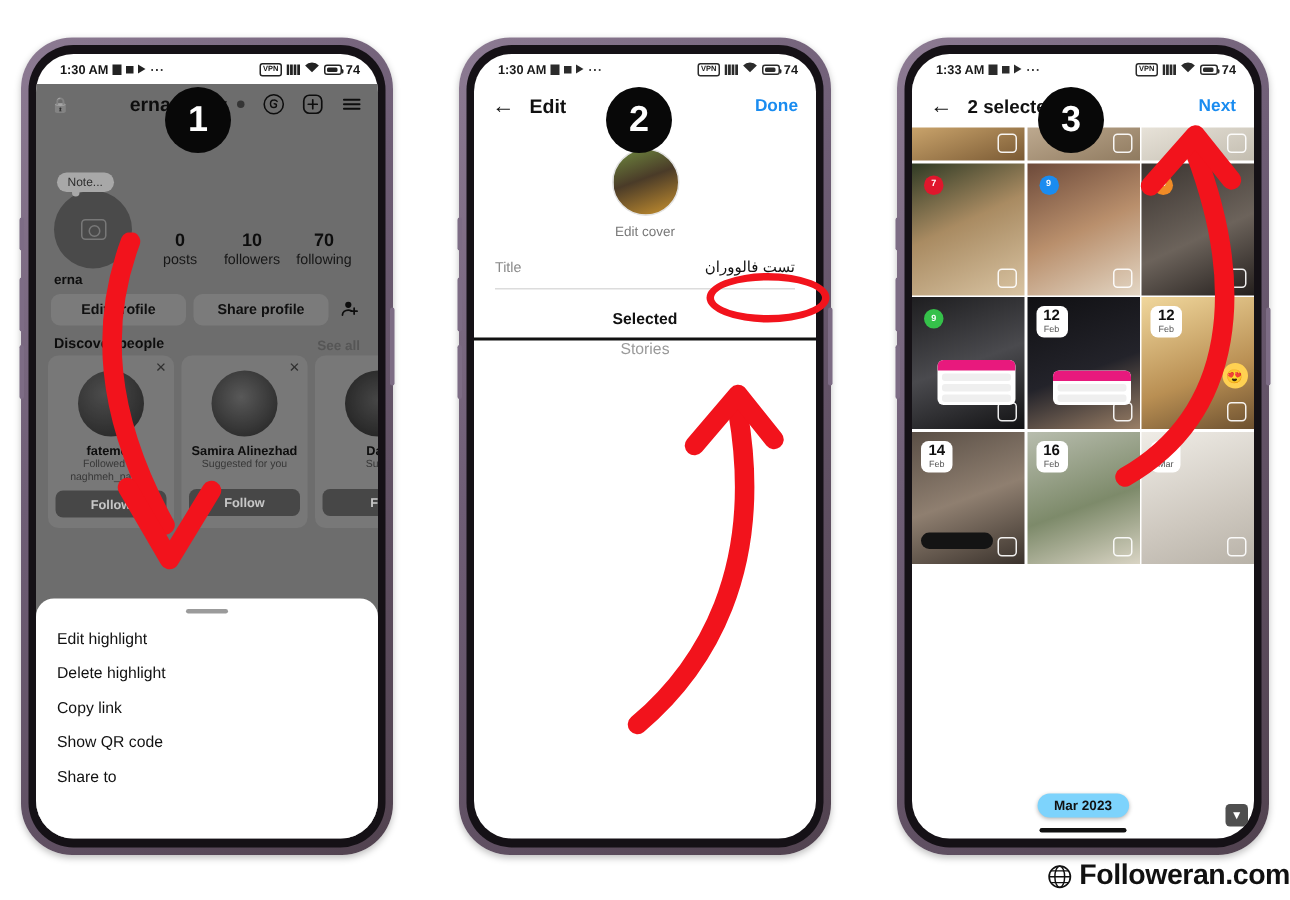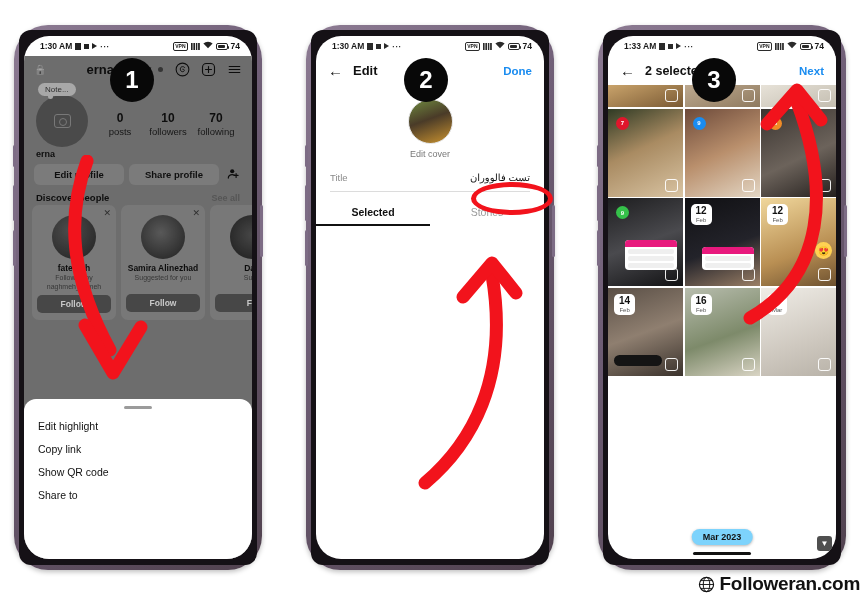--- a/index.html
+++ b/index.html
@@ -16,21 +16,21 @@
   .phone {
     position: absolute;
     width: 248px; height: 545px;
     border-radius: 34px;
     background: linear-gradient(135deg,#8d7b93 0%,#6e5d75 40%,#51424f 100%);
     padding: 5px;
     box-shadow: 0 2px 5px rgba(0,0,0,.25);
   }
   .phone-inner {
     width: 100%; height: 100%;
-    border-radius: 12px;
+    border-radius: 30px;
     background: #151116;
     padding: 6px 5px;
   }
   .screen {
     width: 100%; height: 100%;
     border-radius: 25px;
     background: #fff;
     overflow: hidden;
     position: relative;
   }
@@ -69,21 +69,21 @@
 
   
   .p1-body { position:absolute; inset:20px 0 0 0; background:#8c8c8c; }
   .p1-head { display:flex; align-items:center; padding:6px 10px 4px 10px; gap:5px;}
   .p1-user { font-size:13px; font-weight:700; color:#111;margin-left:35px; }
   .lock-ico { font-size:10px; color:#111; }
   .chev { font-size:8px; color:#111; }
   .reddot { width:5px;height:5px;border-radius:50%;background:#e8143a;}
   .p1-head-sp { flex:1; }
   .hicon { color:#111; display:flex;align-items:center;justify-content:center;}
-  .p1-stats { display:flex; align-items:center; padding:4px 12px 0 12px; }
+  .p1-stats { display:flex; align-items:flex-end; padding:4px 12px 0 12px;margin-top:32px; }
   .avatar-wrap { position:relative; width:60px; }
   .note-bubble {
     position:absolute; left:2px; top:-2px; z-index:3;
     background:#d8d8d8; border-radius:12px; padding:2px 7px;
     font-size:8px; color:#3a3a3a;
   }
   .note-bubble::after{content:"";position:absolute;left:10px;bottom:-3px;width:5px;height:5px;border-radius:50%;background:#d8d8d8;}
   .avatar-circ { width:52px;height:52px;border-radius:50%;background:#5f5f5f;margin-top:10px;
      display:flex;align-items:center;justify-content:center; }
   .cam-ico{width:17px;height:14px;border:1.6px solid #9a9a9a;border-radius:3px;position:relative;}
@@ -125,21 +125,21 @@
   .p2-done { margin-left:auto; font-size:11.5px; font-weight:700; color:#1a8cf0; }
   .p2-cover-wrap { text-align:center; margin-top:14px; }
   .p2-cover { width:45px;height:45px;border-radius:50%;margin:0 auto;
     background:linear-gradient(160deg,#6f8a3f 0%,#4a3b28 45%,#c9922f 100%);
     border:1.5px solid #e3e3e3;}
   .p2-coverlbl { font-size:9px; color:#787878; margin-top:5px; }
   .p2-field { margin:13px 14px 0 14px; display:flex; align-items:center;
     border-bottom:1px solid #dcdcdc; padding-bottom:8px; }
   .p2-flabel{ font-size:9.5px; color:#8a8a8a; }
   .p2-fval { margin-left:auto; font-size:10px; color:#111; direction:rtl; position:relative; z-index:3;}
-  .p2-tabs{display:flex;margin-top:14px;}
+  .p2-tabs{display:flex;margin-top:14px;flex-direction:column;}
   .p2-tab{flex:1;text-align:center;font-size:10.5px;color:#9a9a9a;padding-bottom:6px;}
   .p2-tab.active{color:#111;font-weight:700;border-bottom:2px solid #111;}
   .ann-oval{position:absolute;border:5px solid #f2131c;border-radius:50%;}
 
   
   .p3-nav{display:flex;align-items:center;padding:6px 12px;gap:10px;background:#fff;}
   .p3-back{font-size:15px;color:#111;}
   .p3-title{font-size:12.5px;font-weight:700;color:#111;}
   .p3-next{margin-left:auto;font-size:11.5px;font-weight:700;color:#1a8cf0;}
   .grid{display:grid;grid-template-columns:repeat(3,1fr);gap:1.5px;padding:0 0px;}
@@ -306,20 +306,21 @@
               <div class="p1-nm">Dav</div>
               <div class="p1-sub">Sugg</div>
               <div class="p1-follow">Fo</div>
             </div>
           </div>
         </div>
 
         <div class="sheet">
           <div class="sheet-grab"></div>
           <div class="sheet-item">Edit highlight</div>
+          <div class="sheet-item">Delete highlight</div>
           <div class="sheet-item">Copy link</div>
           <div class="sheet-item">Show QR code</div>
           <div class="sheet-item">Share to</div>
         </div>
 
       </div>
     </div>
   </div>
 
   <div class="phone" id="phone2">

